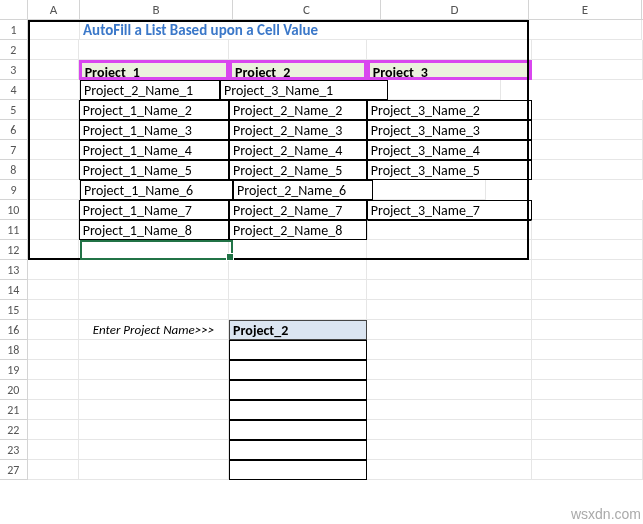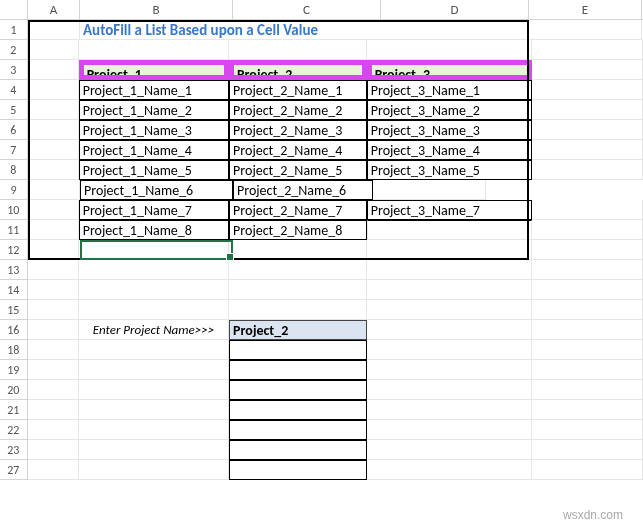--- a/index.html
+++ b/index.html
@@ -82,21 +82,21 @@
     
     .frame {
       position: absolute;
       border: 2px solid #000;
       pointer-events: none;
     }
     
     .th {
       background: #ebf1de;
       font-weight: bold;
-      border: 5px solid #d946ef;
+      border: 3px solid #d946ef;
     }
     .td {
       border: 1px solid #000;
       background: #fff;
     }
     .label-cell {
       font-weight: normal;
       font-style: italic;
       text-align: center;
       font-size: 13px;
@@ -104,22 +104,22 @@
     .sel-cell {
       background: #dbe5f1;
       border: 1px solid #444;
     }
     .outcell {
       border: 1px solid #000;
     }
     .watermark {
       position: absolute;
       bottom: 2px;
-      right: 20px;
-      font-size: 12px;
+      right: 2px;
+      font-size: 14px;
       color: #aaa;
       font-family: Arial, sans-serif;
     }
     
     .selection {
       position: absolute;
       border: 2px solid #217346;
       pointer-events: none;
     }
     .selection::after {
@@ -168,21 +168,20 @@
     <div class="cell c-A"></div>
     <div class="cell c-B th">Project_1</div>
     <div class="cell c-C th">Project_2</div>
     <div class="cell c-D th">Project_3</div>
     <div class="cell c-E"></div>
   </div>
 
   <div class="row">
       <div class="rh">4</div>
       <div class="cell c-A"></div>
-      <div class="cell c-B td">Project_1_Name_1</div>
       <div class="cell c-C td">Project_2_Name_1</div>
       <div class="cell c-D td">Project_3_Name_1</div>
       <div class="cell c-E"></div>
     </div>
   <div class="row">
       <div class="rh">5</div>
       <div class="cell c-A"></div>
       <div class="cell c-B td">Project_1_Name_2</div>
       <div class="cell c-C td">Project_2_Name_2</div>
       <div class="cell c-D td">Project_3_Name_2</div>

